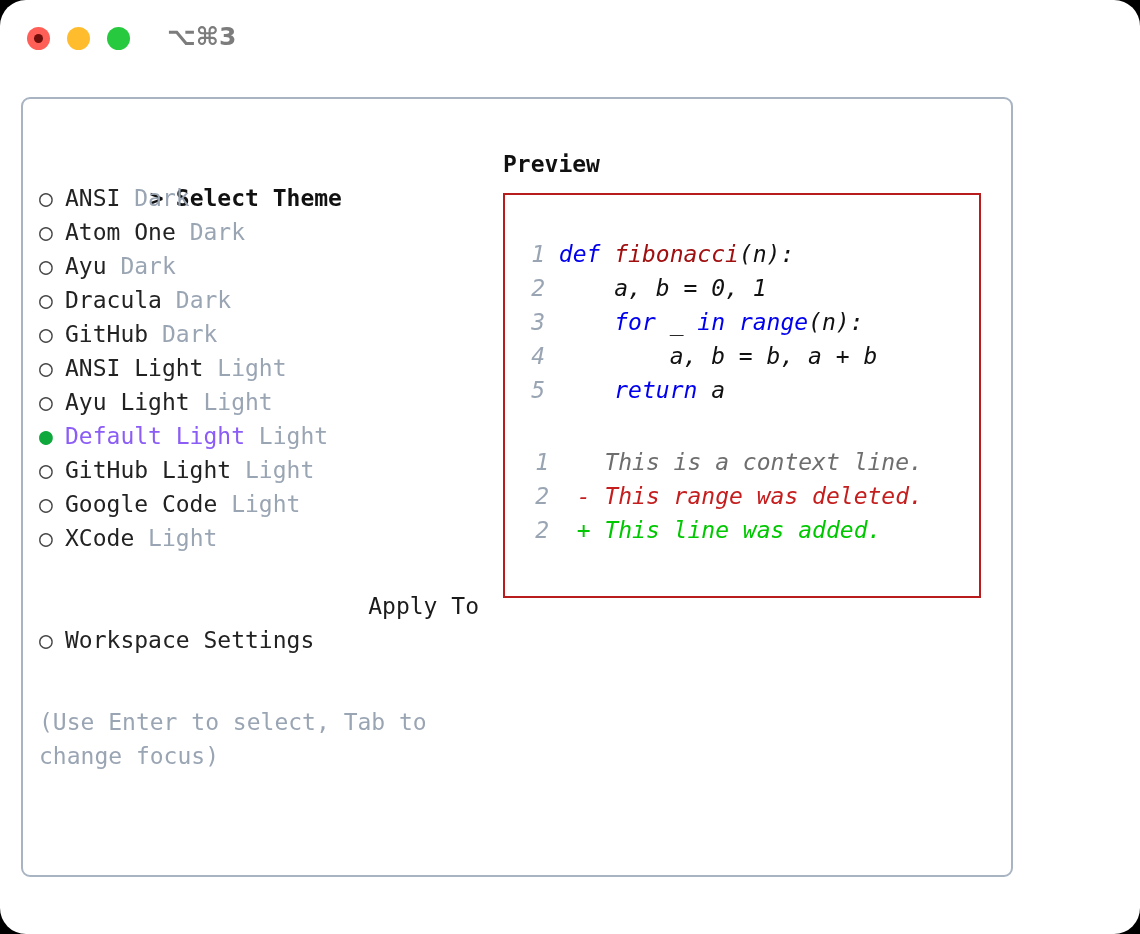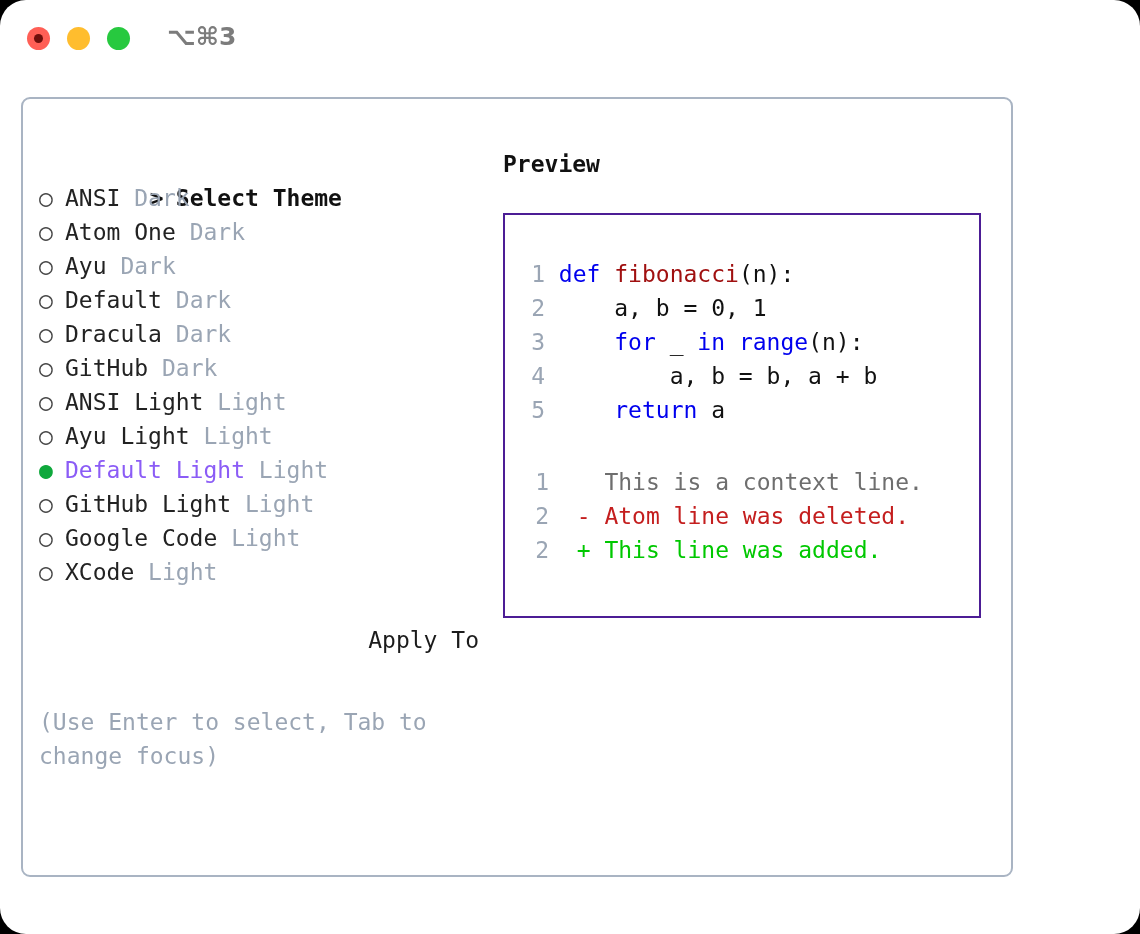--- a/index.html
+++ b/index.html
@@ -134,27 +134,28 @@
     width: 490px;
   }
   .preview-title {
     font-size: 23px;
     font-weight: bold;
     color: #111111;
     line-height: 34px;
     white-space: pre;
   }
   .preview-box {
-    margin-top: 32px;
+    margin-top: 12px;
     width: 478px;
     height: 405px;
-    border: 2px solid #4c1d95;
+    border: 2px solid #b91c1c;
     box-sizing: border-box;
     background: #ffffff;
     position: relative;
+    font-style: italic;
   }
   .code-area {
     position: absolute;
     left: 12px;
     top: 42px;
     width: 450px;
   }
   .code-line {
     font-size: 23px;
     line-height: 34px;
@@ -196,53 +197,53 @@
     <div class="left-col">
 
       <div class="row header-row">
         <span class="marker">&gt;</span><span>Select Theme</span>
       </div>
 
       <div id="theme-rows">
           <div class="row"><span class="marker marker-off">○</span><span class="name-off">ANSI</span><span class="cat"> Dark</span></div>
           <div class="row"><span class="marker marker-off">○</span><span class="name-off">Atom One</span><span class="cat"> Dark</span></div>
           <div class="row"><span class="marker marker-off">○</span><span class="name-off">Ayu</span><span class="cat"> Dark</span></div>
-          <div class="row"><span class="marker marker-off">○</span><span class="name-off">Default</span><span class="cat"> Dark</span></div>
           <div class="row"><span class="marker marker-off">○</span><span class="name-off">Dracula</span><span class="cat"> Dark</span></div>
           <div class="row"><span class="marker marker-off">○</span><span class="name-off">GitHub</span><span class="cat"> Dark</span></div>
           <div class="row"><span class="marker marker-off">○</span><span class="name-off">ANSI Light</span><span class="cat"> Light</span></div>
           <div class="row"><span class="marker marker-off">○</span><span class="name-off">Ayu Light</span><span class="cat"> Light</span></div>
           <div class="row"><span class="marker marker-on">●</span><span class="name-on">Default Light</span><span class="cat"> Light</span></div>
           <div class="row"><span class="marker marker-off">○</span><span class="name-off">GitHub Light</span><span class="cat"> Light</span></div>
           <div class="row"><span class="marker marker-off">○</span><span class="name-off">Google Code</span><span class="cat"> Light</span></div>
           <div class="row"><span class="marker marker-off">○</span><span class="name-off">XCode</span><span class="cat"> Light</span></div>
         </div>
 
       <div class="spacer-row"></div>
 
       <div class="section-title">Apply To</div>
 
       <div id="apply-rows">
+          <div class="row"><span class="marker marker-off">○</span><span class="name-off">Workspace Settings</span></div>
         </div>
 
       <div class="hint">(Use Enter to select, Tab to change focus)</div>
     </div>
 
     <div class="right-col">
       <div class="preview-title">Preview</div>
       <div class="preview-box">
         <div class="code-area" id="code-area">
             <div class="code-line"><span class="ln">1</span> <span class="tok-kw">def </span><span class="tok-fn">fibonacci</span><span class="tok-pl">(n):</span></div>
             <div class="code-line"><span class="ln">2</span> <span class="tok-pl">    a, b = 0, 1</span></div>
             <div class="code-line"><span class="ln">3</span> <span class="tok-pl">    </span><span class="tok-kw">for</span><span class="tok-pl"> _ </span><span class="tok-kw">in range</span><span class="tok-pl">(n):</span></div>
             <div class="code-line"><span class="ln">4</span> <span class="tok-pl">        a, b = b, a + b</span></div>
             <div class="code-line"><span class="ln">5</span> <span class="tok-pl">    </span><span class="tok-kw">return</span><span class="tok-pl"> a</span></div>
           </div>
         <div class="diff-area" id="diff-area">
             <div class="code-line"><span class="ln">1</span><span class="d-ctx">    This is a context line.</span></div>
-            <div class="code-line"><span class="ln">2</span><span class="d-del">  - Atom line was deleted.</span></div>
+            <div class="code-line"><span class="ln">2</span><span class="d-del">  - This range was deleted.</span></div>
             <div class="code-line"><span class="ln">2</span><span class="d-add">  + This line was added.</span></div>
           </div>
       </div>
     </div>
 
   </div>
 </div>
 
 </body></html>

